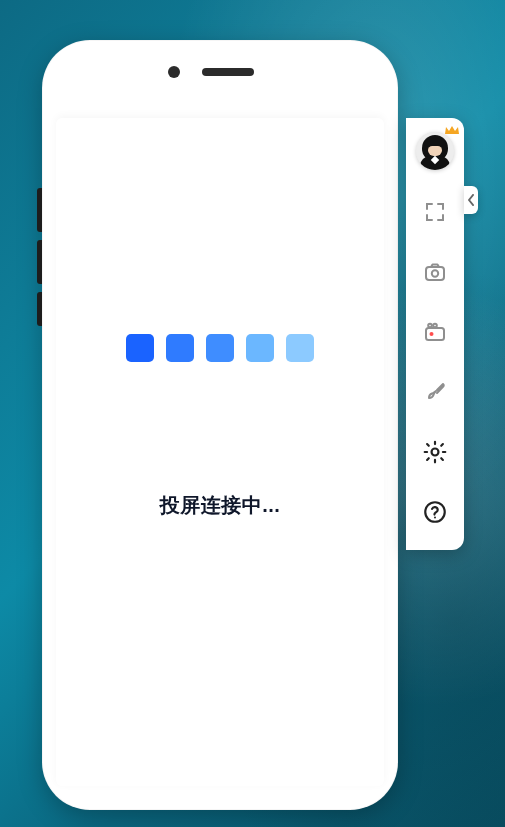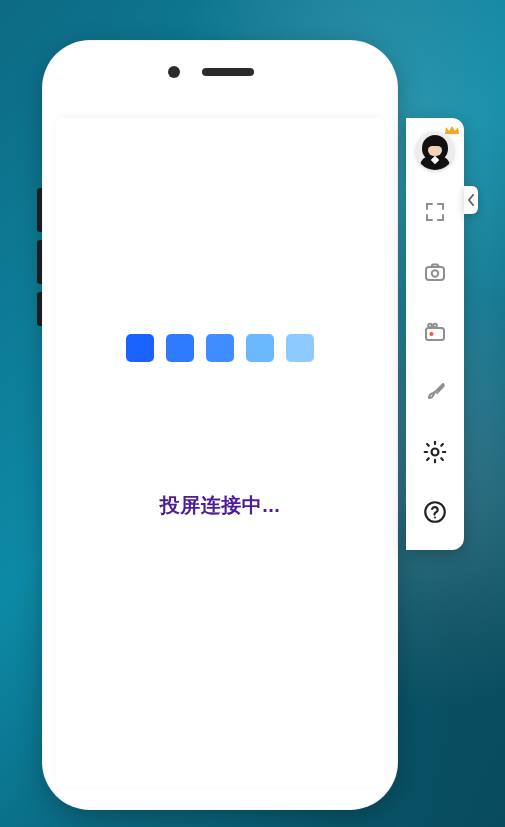--- a/index.html
+++ b/index.html
@@ -75,21 +75,21 @@
     gap:12px;
   }
   .loader .sq {
     width:28px; height:28px;
     border-radius:5px;
   }
   .status {
     margin-top:130px;
     font-size:20px;
     font-weight:700;
-    color:#4c1d95;
+    color:#0f172a;
     letter-spacing:.5px;
   }
 
   
   .toolbar {
     position:absolute;
     left:406px;
     top:118px;
     width:58px;
     height:432px;

